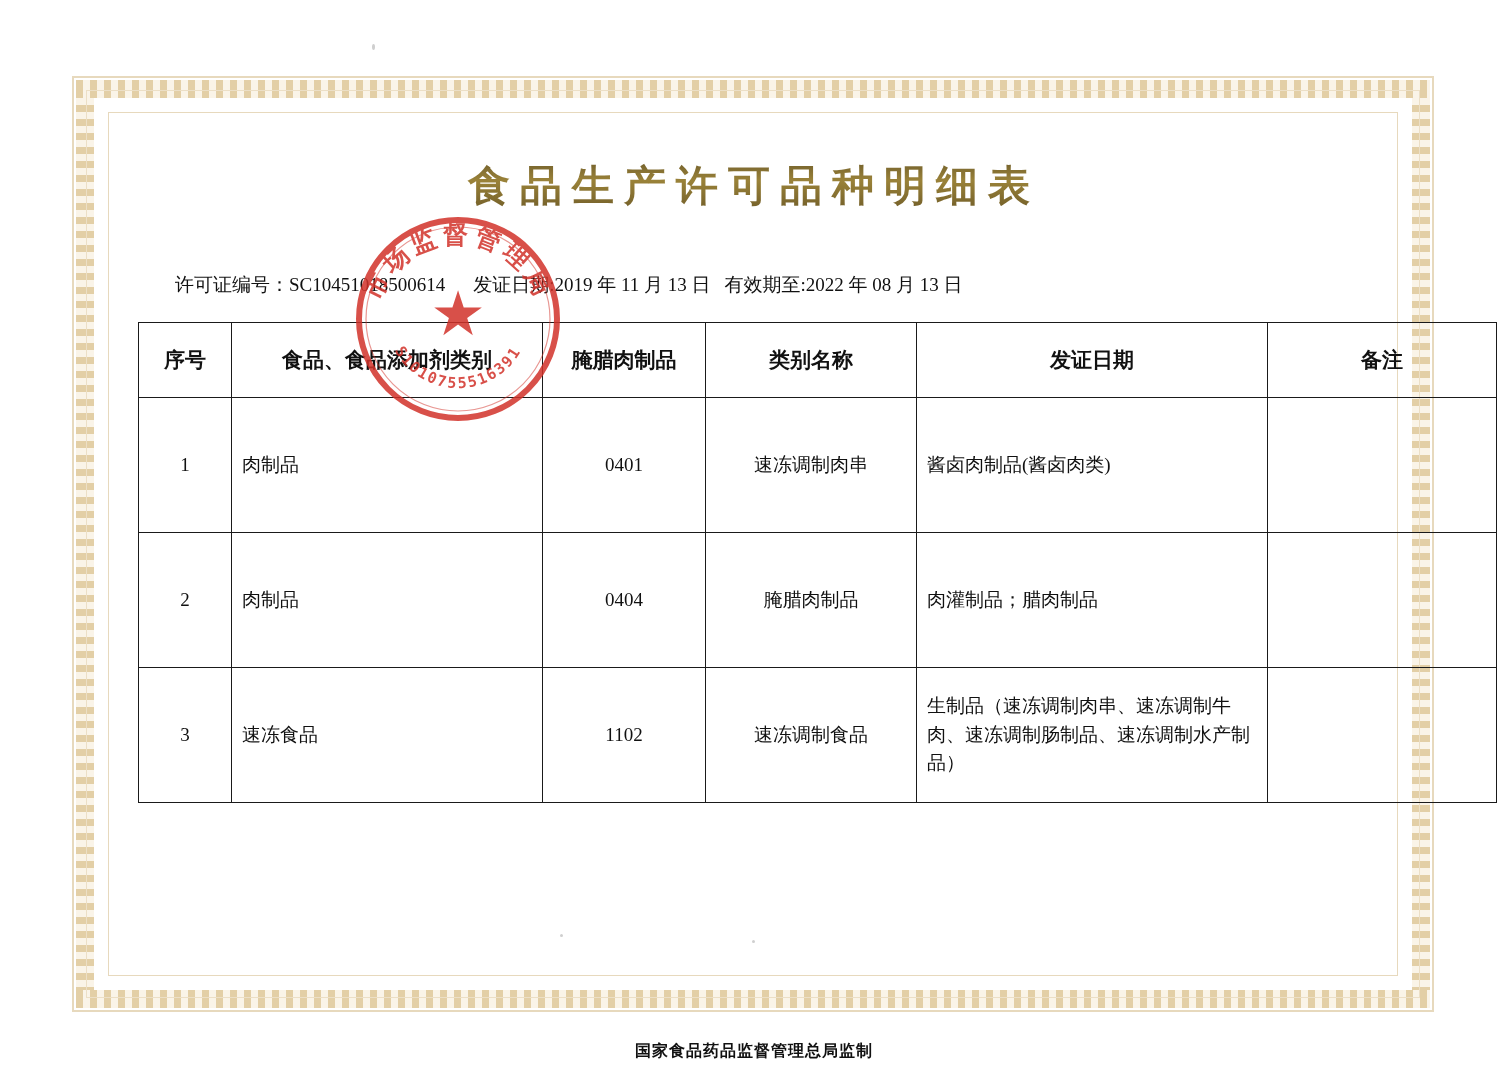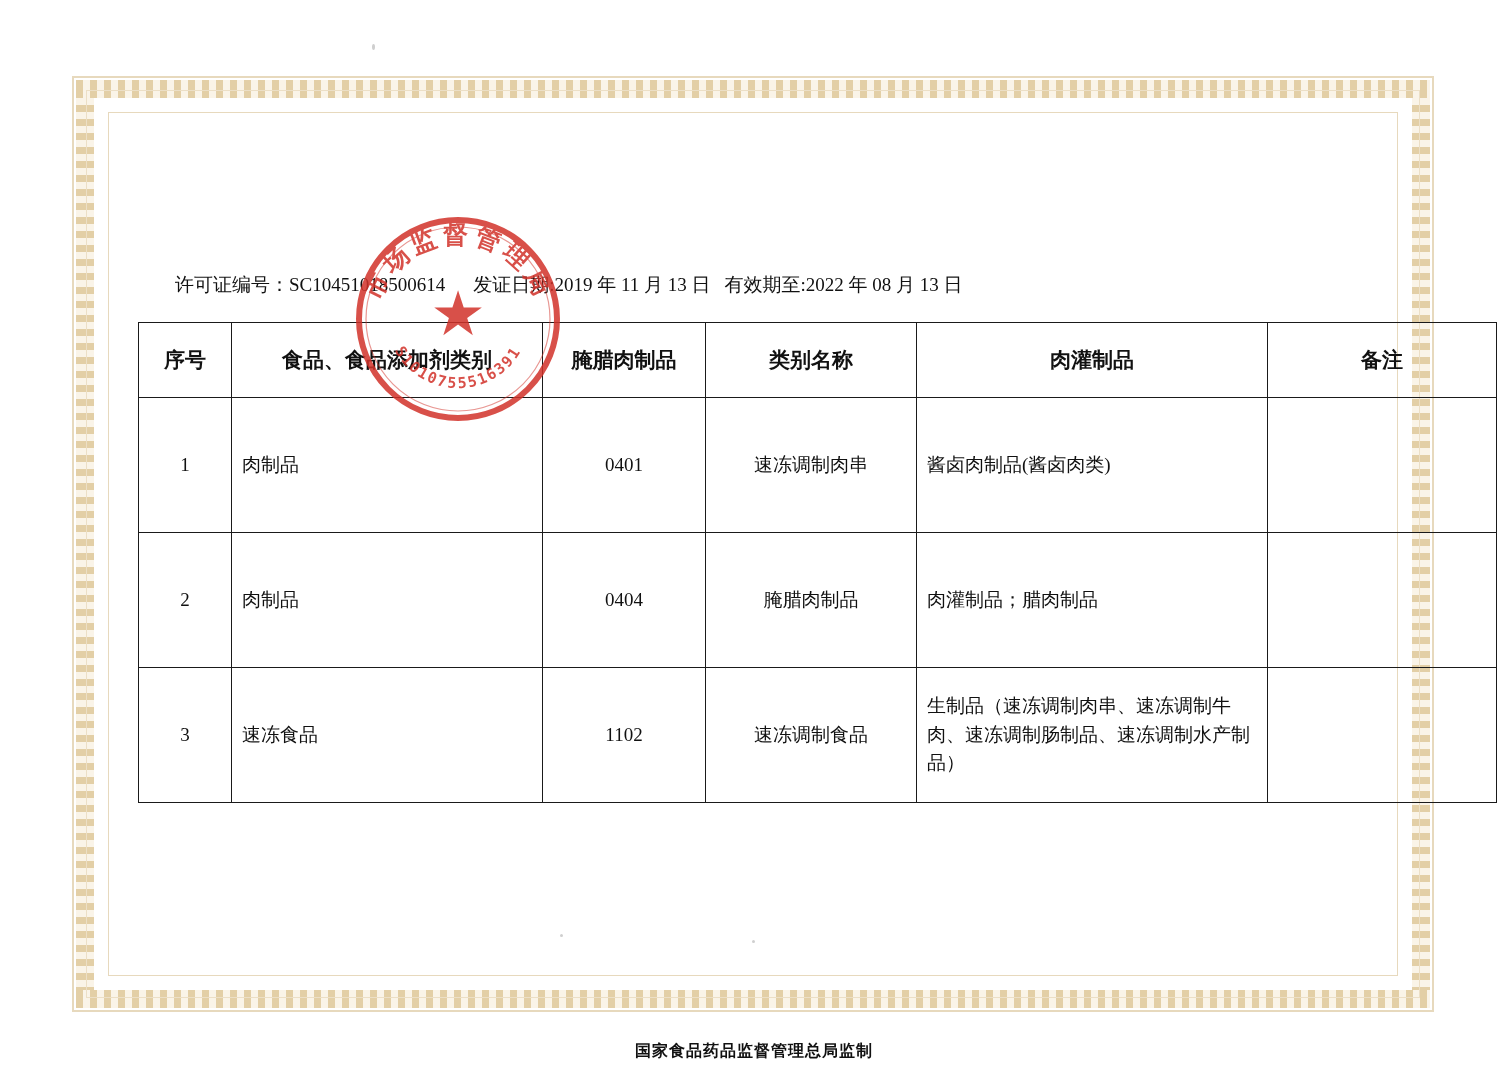--- a/index.html
+++ b/index.html
@@ -176,33 +176,34 @@
 </style>
 </head>
 <body>
 
 <div class="certificate">
 
   <div class="border-outer"></div>
   <div class="border-band"></div>
   <div class="border-inner"></div>
 
+  <div class="title">食品生产许可品种明细表</div>
 
   <div class="meta-line">
     <span>许可证编号：</span><span class="code">SC10451018500614</span><span class="spacer-a"></span><span>发证日期:</span><span>2019 年 11 月 13 日</span><span class="spacer-b"></span><span>有效期至:</span><span>2022 年 08 月 13 日</span>
   </div>
 
   <table class="detail">
     <thead>
       <tr>
         <th class="c-seq">序号</th>
         <th class="c-cat">食品、食品添加剂类别</th>
         <th class="c-code">腌腊肉制品</th>
         <th class="c-name">类别名称</th>
-        <th class="c-detail">肉灌制品</th>
+        <th class="c-detail">发证日期</th>
         <th class="c-remark">备注</th>
       </tr>
     </thead>
     <tbody>
       <tr class="data-row">
         <td class="c-seq">1</td>
         <td class="c-cat">肉制品</td>
         <td class="c-code">0401</td>
         <td class="c-name">速冻调制肉串</td>
         <td class="c-detail">酱卤肉制品(酱卤肉类)</td>

